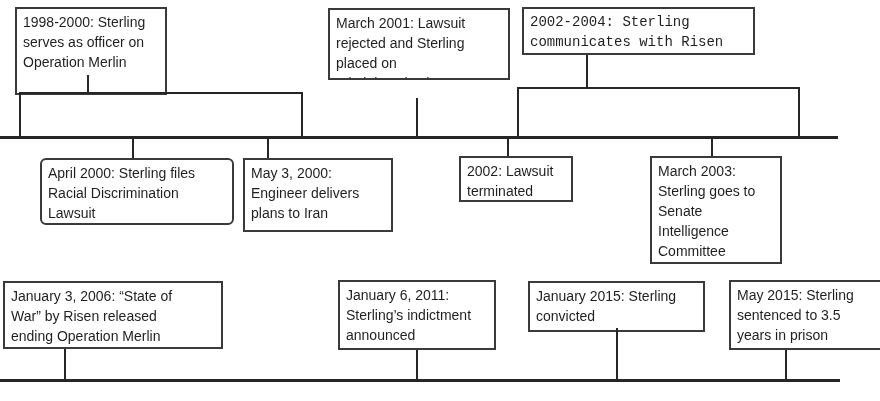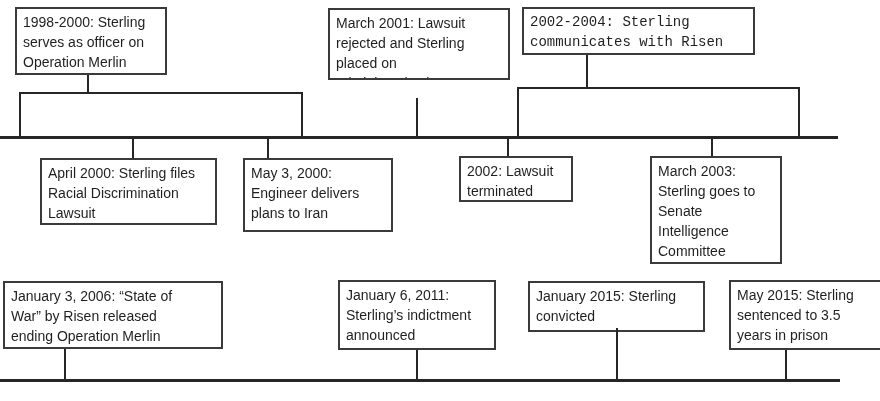--- a/index.html
+++ b/index.html
@@ -32,21 +32,21 @@
     background: #262626;
   }
 </style>
 </head>
 <body>
 
 <div class="canvas">
 
   <div class="line" style="left:0px; top:136px; width:838px; height:3px;"></div>
 
-  <div class="box" style="left:15px; top:7px; width:152px; height:68px;">1998-2000: Sterling
+  <div class="box" style="left:15px; top:7px; width:152px; height:88px;">1998-2000: Sterling
 serves as officer on
 Operation Merlin</div>
   <div class="line" style="left:87px; top:75px; width:2px; height:19px;"></div>
   <div class="line" style="left:19px; top:92px; width:284px; height:2px;"></div>
   <div class="line" style="left:19px; top:92px; width:2px; height:45px;"></div>
   <div class="line" style="left:301px; top:92px; width:2px; height:45px;"></div>
 
   <div class="box" style="left:328px; top:8px; width:182px; height:72px;">March 2001: Lawsuit
 rejected and Sterling
 placed on
@@ -58,21 +58,21 @@
   <div class="line" style="left:586px; top:55px; width:2px; height:33px;"></div>
   <div class="line" style="left:517px; top:87px; width:283px; height:2px;"></div>
   <div class="line" style="left:517px; top:87px; width:2px; height:50px;"></div>
   <div class="line" style="left:798px; top:87px; width:2px; height:50px;"></div>
 
   <div class="line" style="left:132px; top:138px; width:2px; height:20px;"></div>
   <div class="line" style="left:267px; top:138px; width:2px; height:20px;"></div>
   <div class="line" style="left:507px; top:138px; width:2px; height:18px;"></div>
   <div class="line" style="left:711px; top:138px; width:2px; height:18px;"></div>
 
-  <div class="box" style="left:40px; top:158px; width:177px; height:67px;">April 2000: Sterling files
+  <div class="box" style="left:40px; top:158px; width:194px; height:67px;border-radius:6px;">April 2000: Sterling files
 Racial Discrimination
 Lawsuit</div>
   <div class="box" style="left:243px; top:158px; width:150px; height:74px;">May 3, 2000:
 Engineer delivers
 plans to Iran</div>
   <div class="box" style="left:459px; top:156px; width:114px; height:46px;">2002: Lawsuit
 terminated</div>
   <div class="box" style="left:650px; top:156px; width:132px; height:108px;">March 2003:
 Sterling goes to
 Senate

